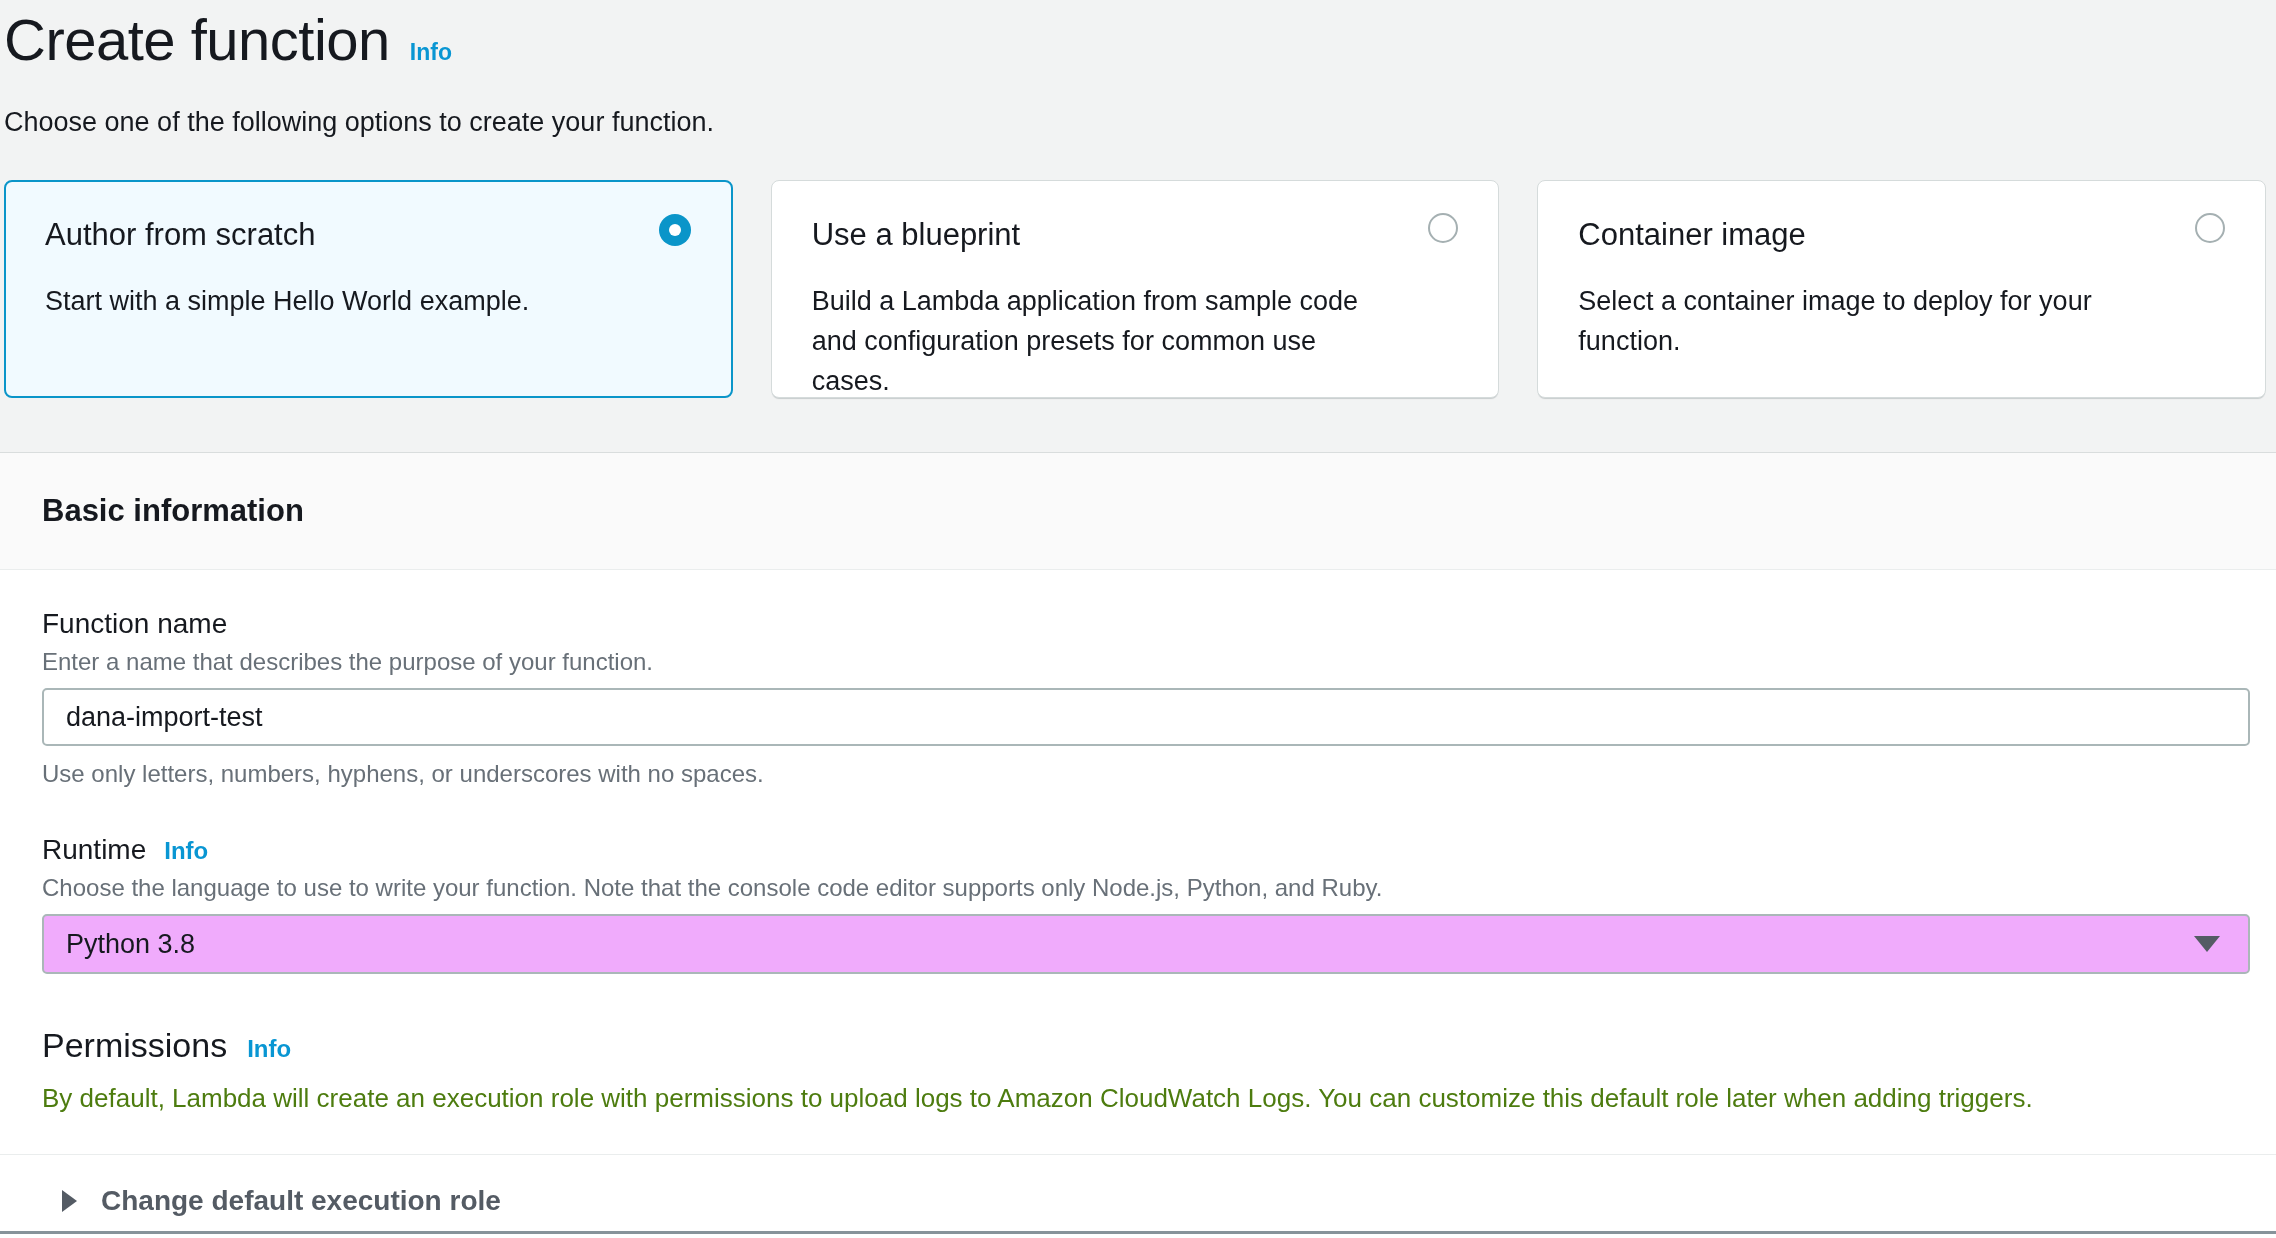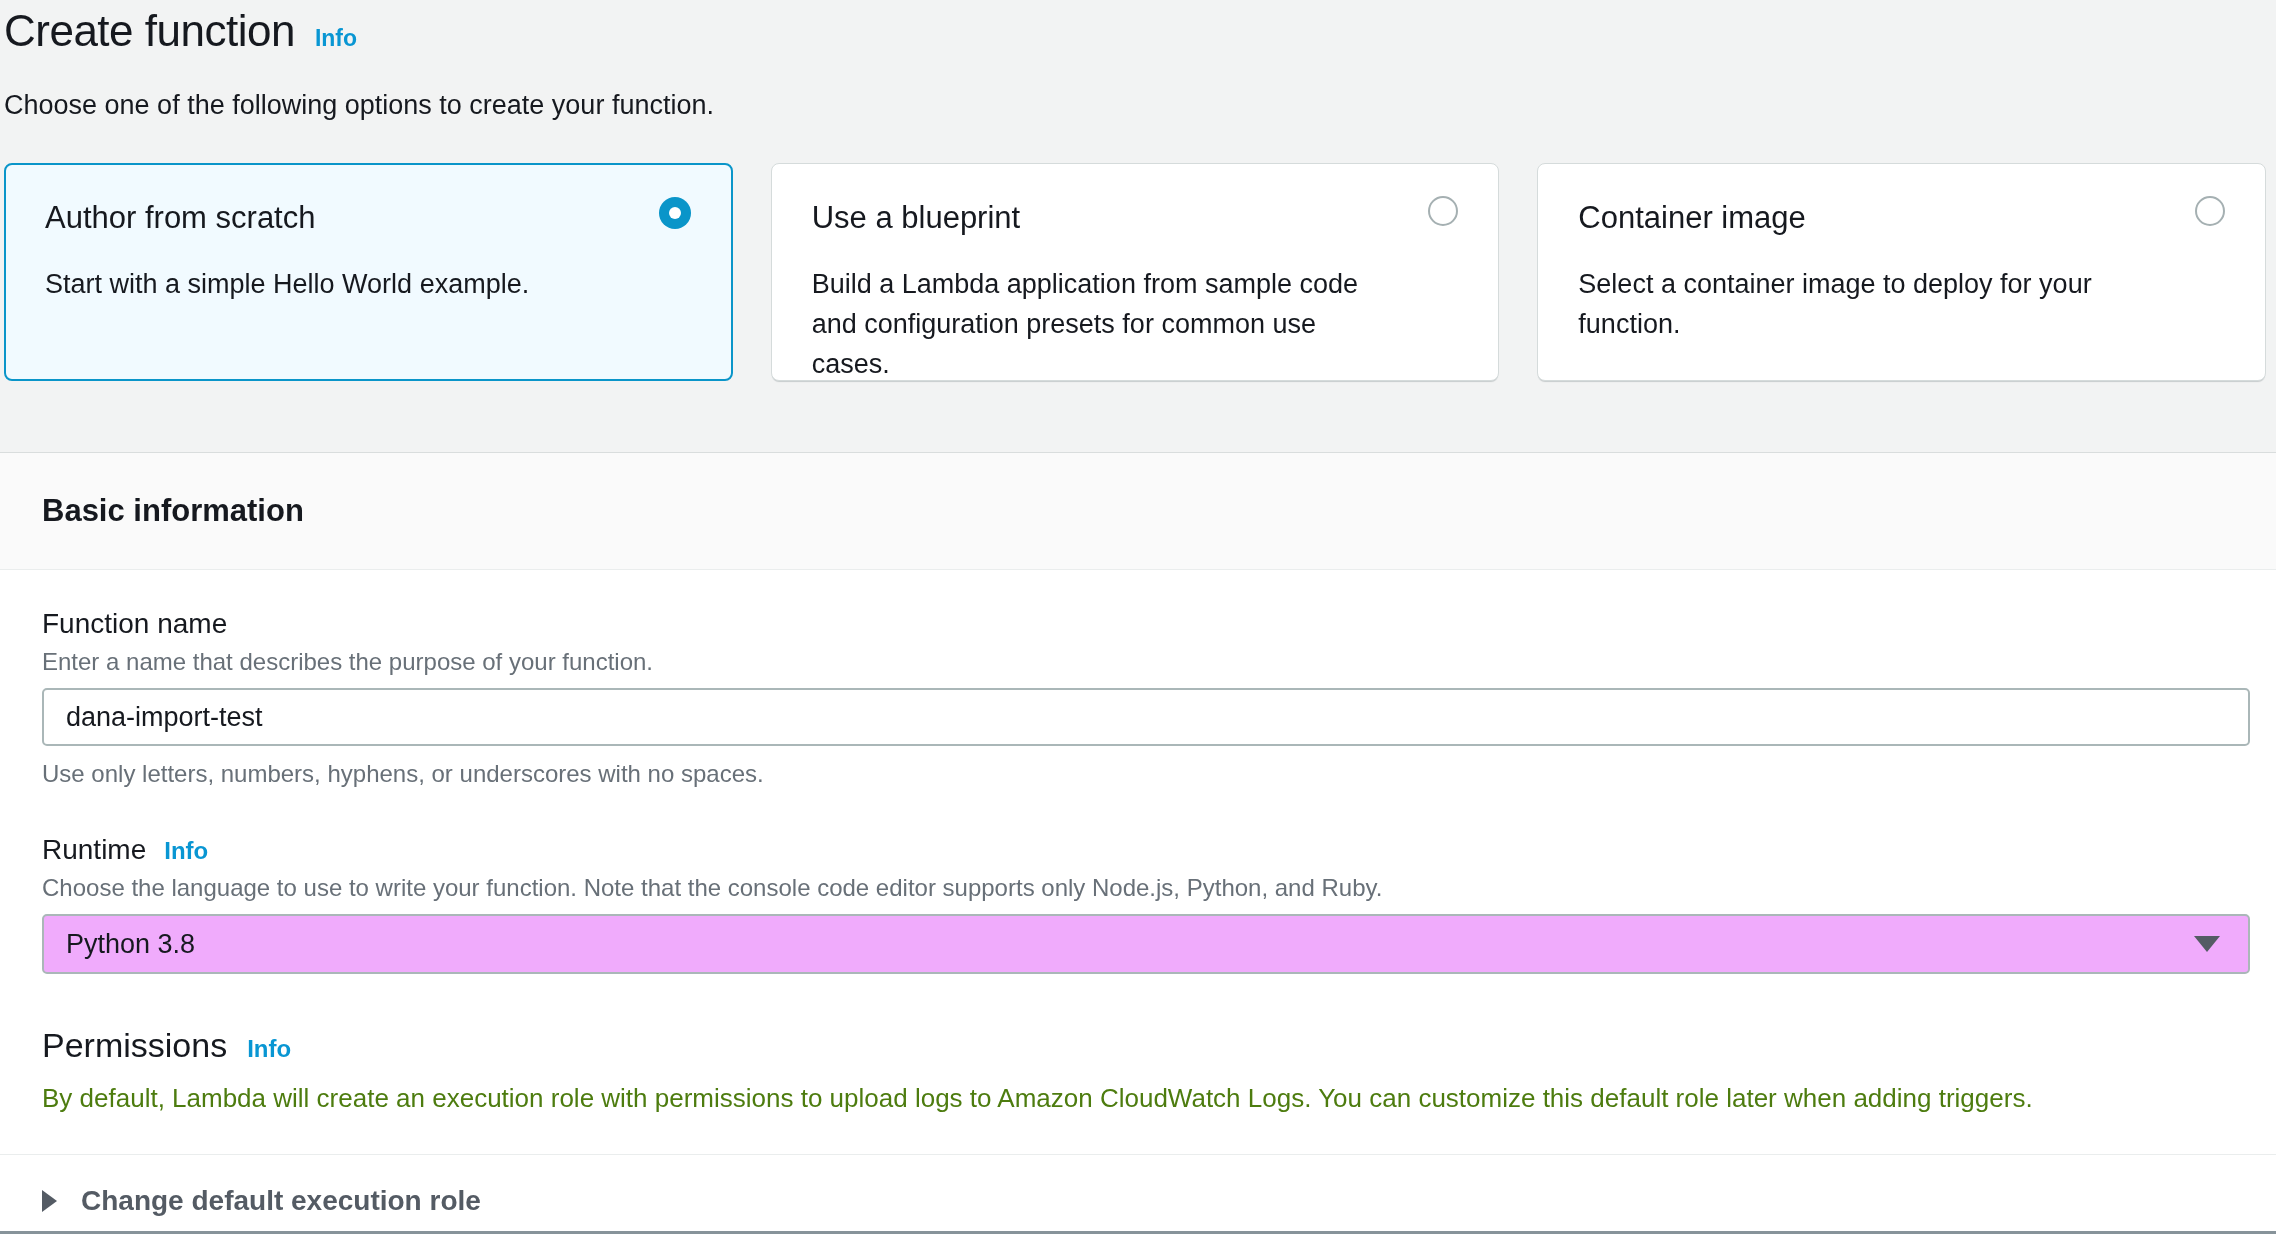--- a/index.html
+++ b/index.html
@@ -12,21 +12,21 @@
   }
 
   
   .top-area {
     background:#f2f3f3;
     height:452px;
     padding:6px 10px 0 4px;
   }
   .title-row { display:flex; align-items:baseline; }
   .page-title {
-    font-size:44px;
+    font-size:58px;
     font-weight:400;
     letter-spacing:-0.5px;
   }
   .info-link {
     color:#0996d3;
     font-size:23px;
     font-weight:700;
     margin-left:20px;
     cursor:pointer;
     text-decoration:none;
@@ -179,21 +179,21 @@
     color:#4d7c0f;
   }
 
   .divider {
     margin-top:40px;
     border-top:1px solid #eaeded;
   }
   .expander-row {
     display:flex;
     align-items:center;
-    padding:30px 0 0 42px;
+    padding:30px 0 0 62px;
     cursor:pointer;
   }
   .caret-right {
     width:0; height:0;
     border-top:11px solid transparent;
     border-bottom:11px solid transparent;
     border-left:15px solid #545b64;
     margin-right:24px;
   }
   .expander-label {

